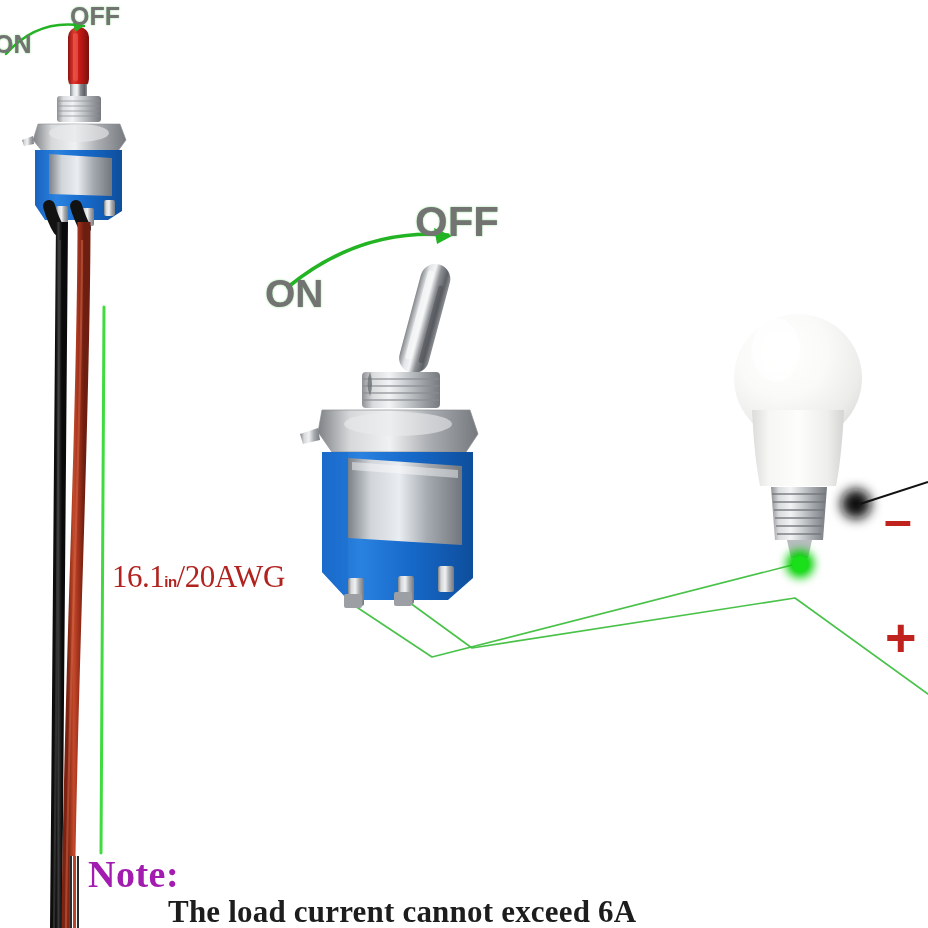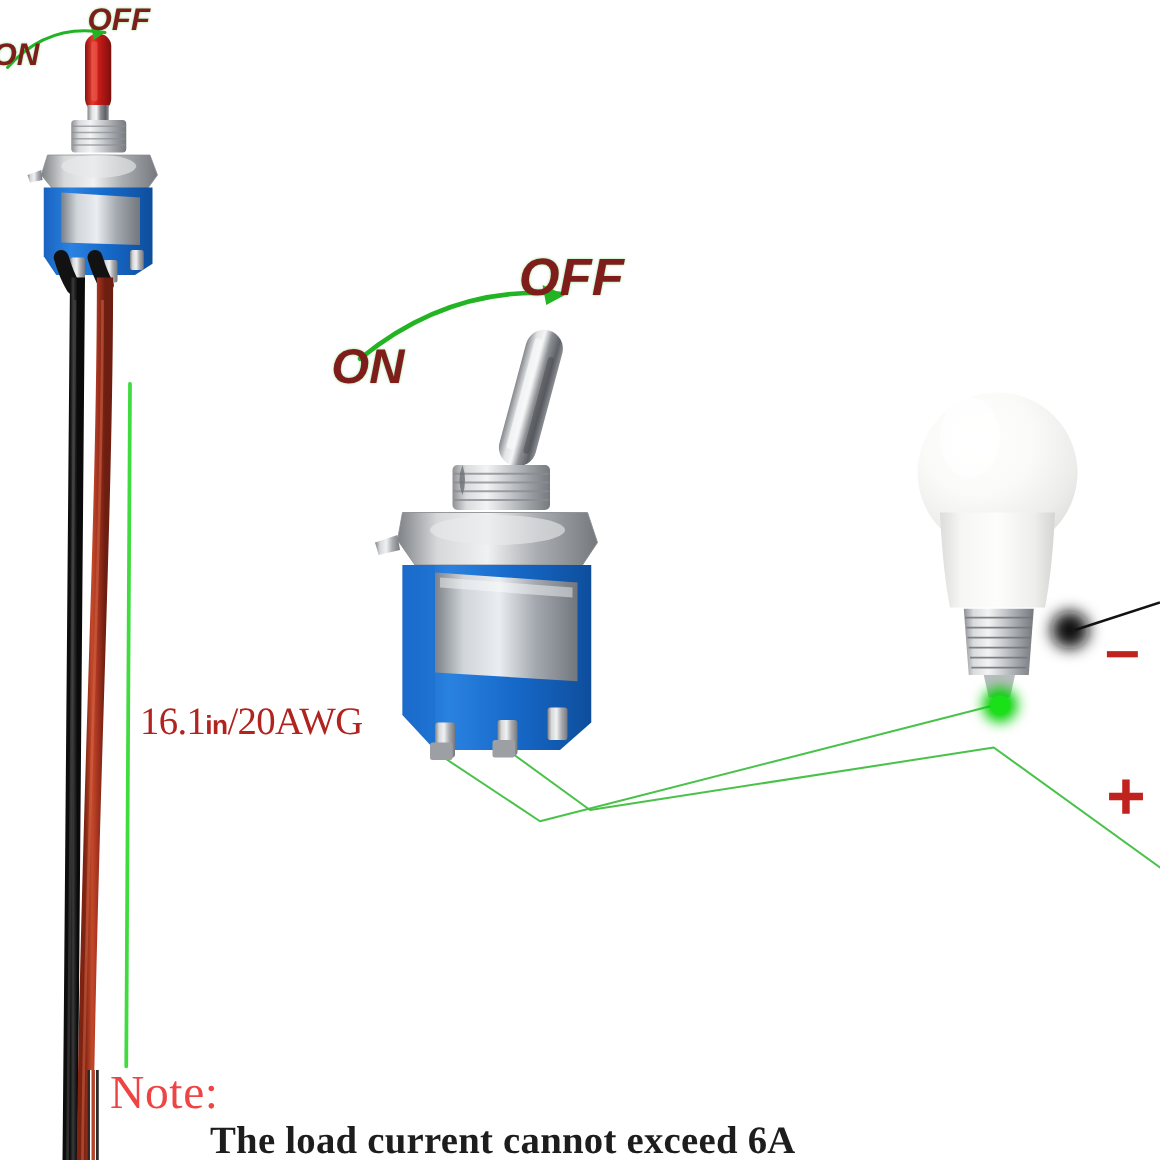--- a/index.html
+++ b/index.html
@@ -25,22 +25,21 @@
     height: 928px;
     pointer-events: none;
   }
   .layer svg { display: block; }
 
   
   .onoff {
     position: absolute;
     font-family: "Liberation Sans", sans-serif;
     font-weight: bold;
-    font-style: italic;
-    color: #7f1d1d;
+    color: #737373;
     letter-spacing: 0px;
     white-space: nowrap;
     text-shadow: 0 0 2px rgba(24,199,24,0.55);
   }
 
   #sw1-on  { left: -6px;  top: 30px;  font-size: 25px; }
   #sw1-off { left: 70px;  top: 2px;   font-size: 25px; }
 
   #sw2-on  { left: 265px; top: 272px; font-size: 39px; }
   #sw2-off { left: 415px; top: 198px; font-size: 42px; }
@@ -52,21 +51,21 @@
     top: 559px;
     font-family: "Liberation Serif", serif;
     font-size: 31px;
     color: #b0231f;
     white-space: nowrap;
     letter-spacing: -0.5px;
   }
   #awg-label .unit {
     font-family: "Liberation Sans", sans-serif;
     font-weight: bold;
-    font-size: 21px;
+    font-size: 15px;
   }
 
   
   .polarity {
     position: absolute;
     font-family: "Liberation Sans", sans-serif;
     font-weight: bold;
     color: #c0221d;
     line-height: 1;
   }
@@ -91,23 +90,23 @@
       #ffffff 26%, #ffffff 33%,
       #b4452c 38%, #b4452c 62%,
       #ffffff 66%, #ffffff 72%,
       #2b2b2b 78%, #2b2b2b 100%);
   }
   #note-title {
     position: absolute;
     left: 18px;
     top: 0px;
     font-family: "Liberation Serif", serif;
-    font-weight: normal;
+    font-weight: bold;
     font-size: 38px;
-    color: #ef4444;
+    color: #a21caf;
     letter-spacing: 0.5px;
   }
   #note-body {
     position: absolute;
     left: 98px;
     top: 42px;
     font-family: "Liberation Serif", serif;
     font-weight: bold;
     font-size: 31px;
     color: #1d1d1d;

